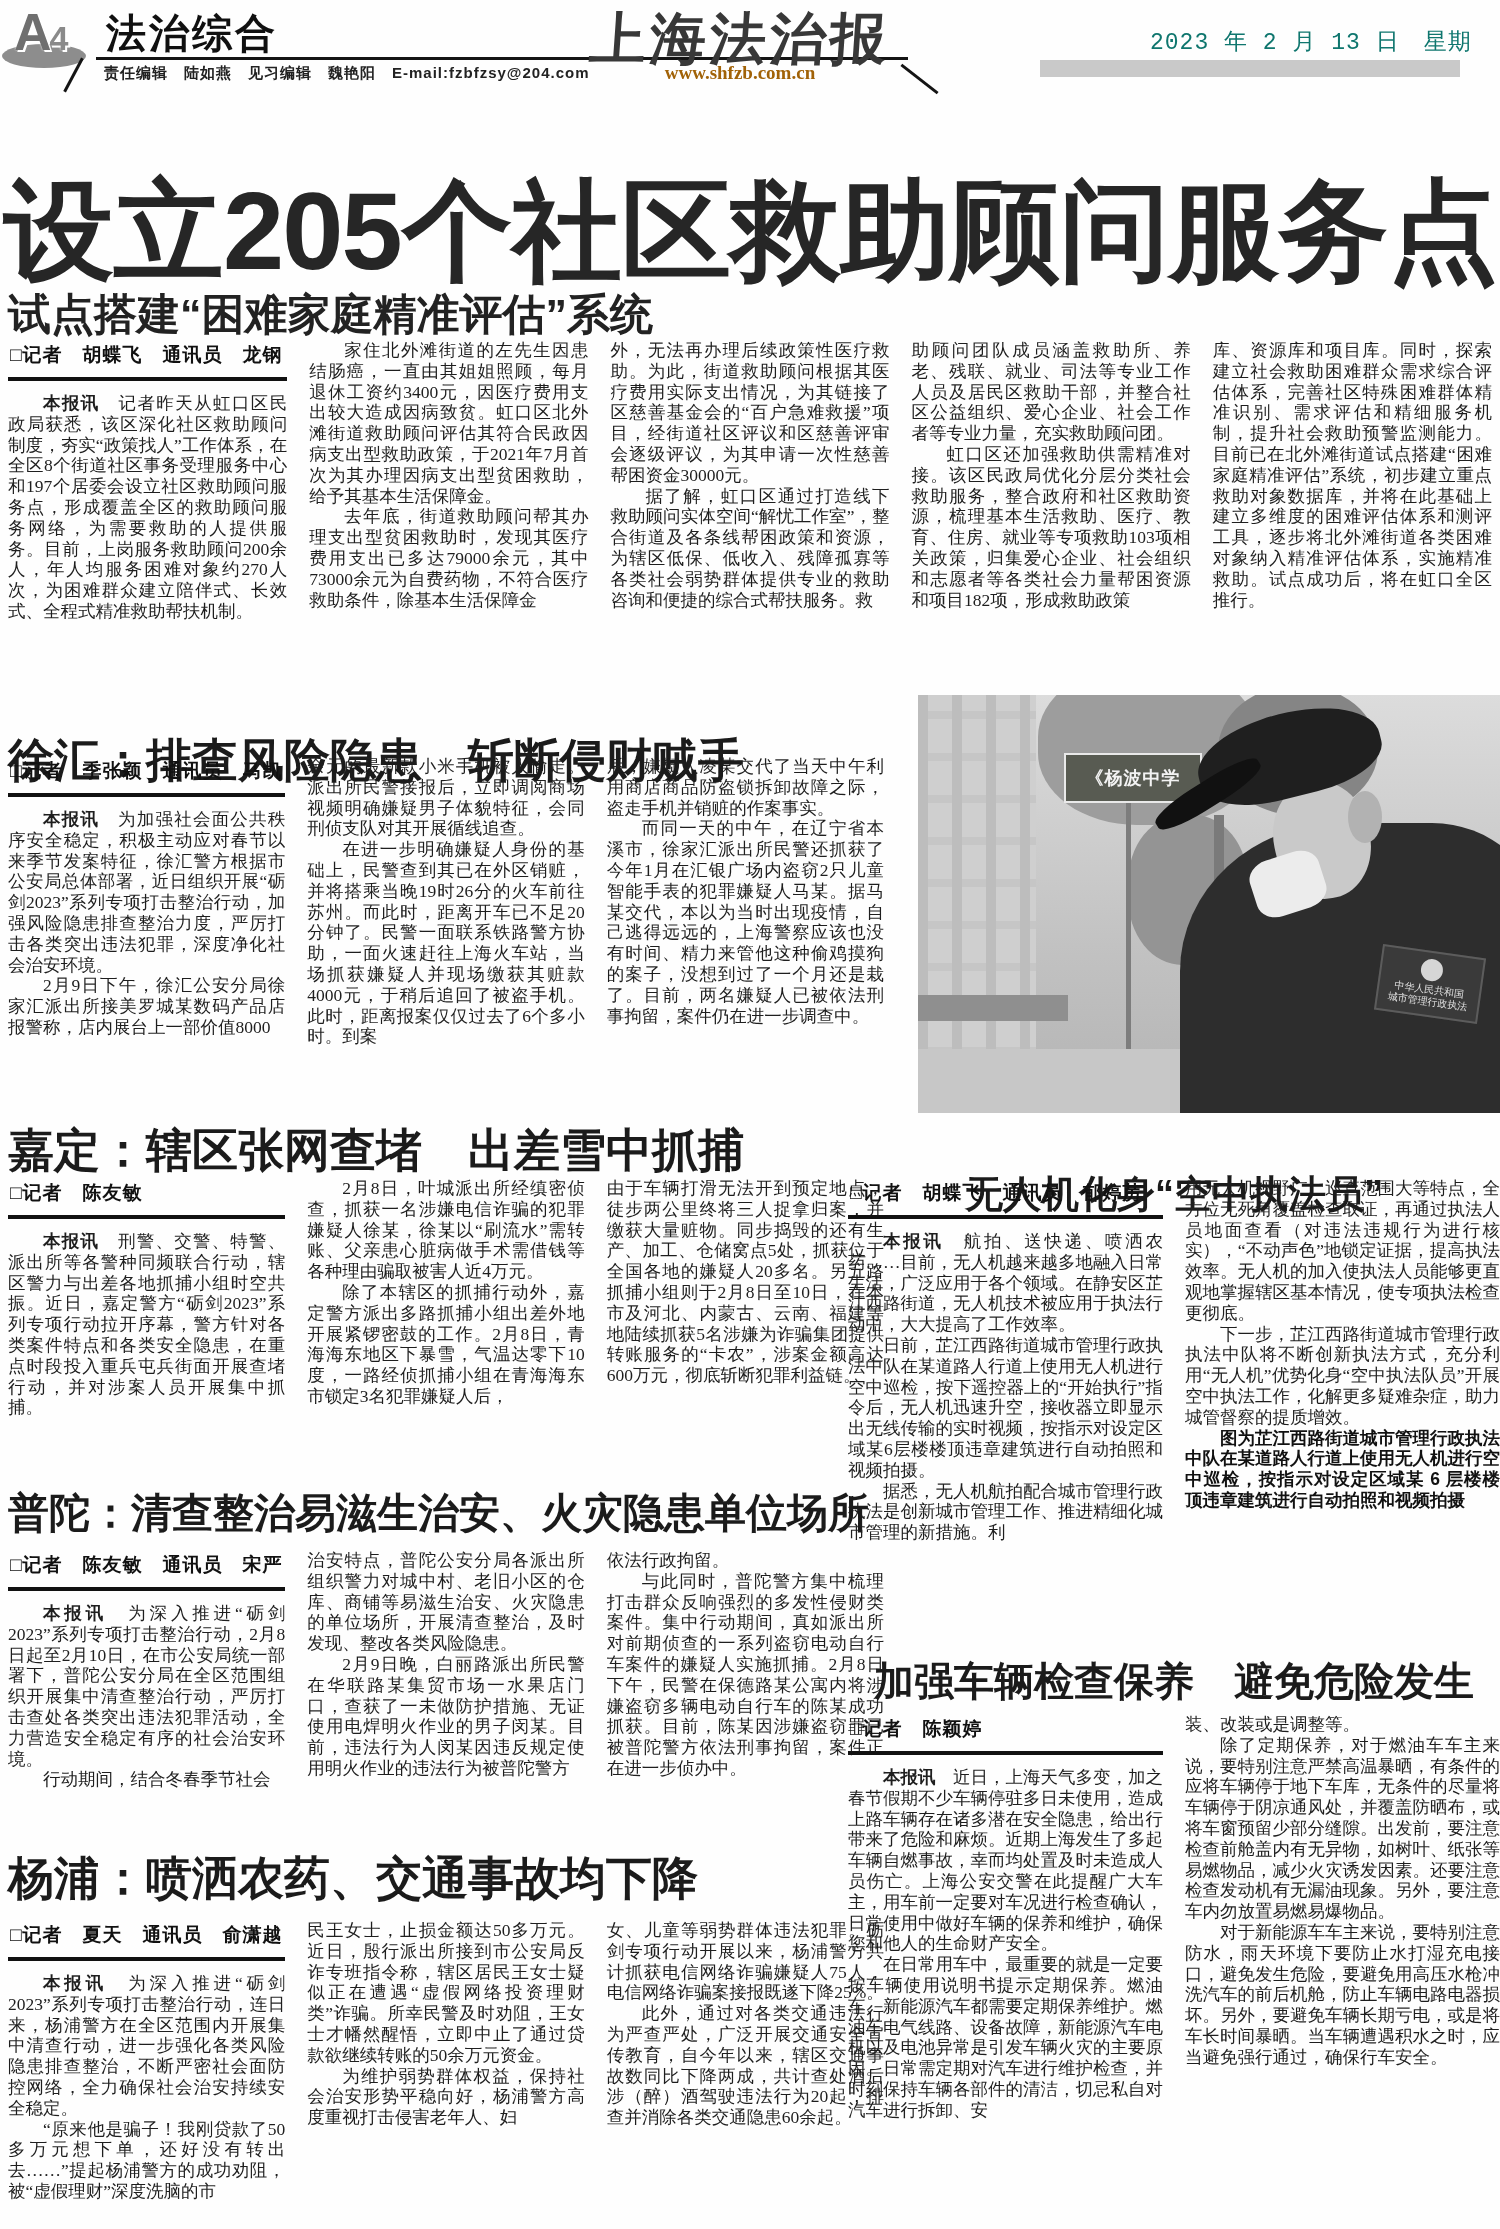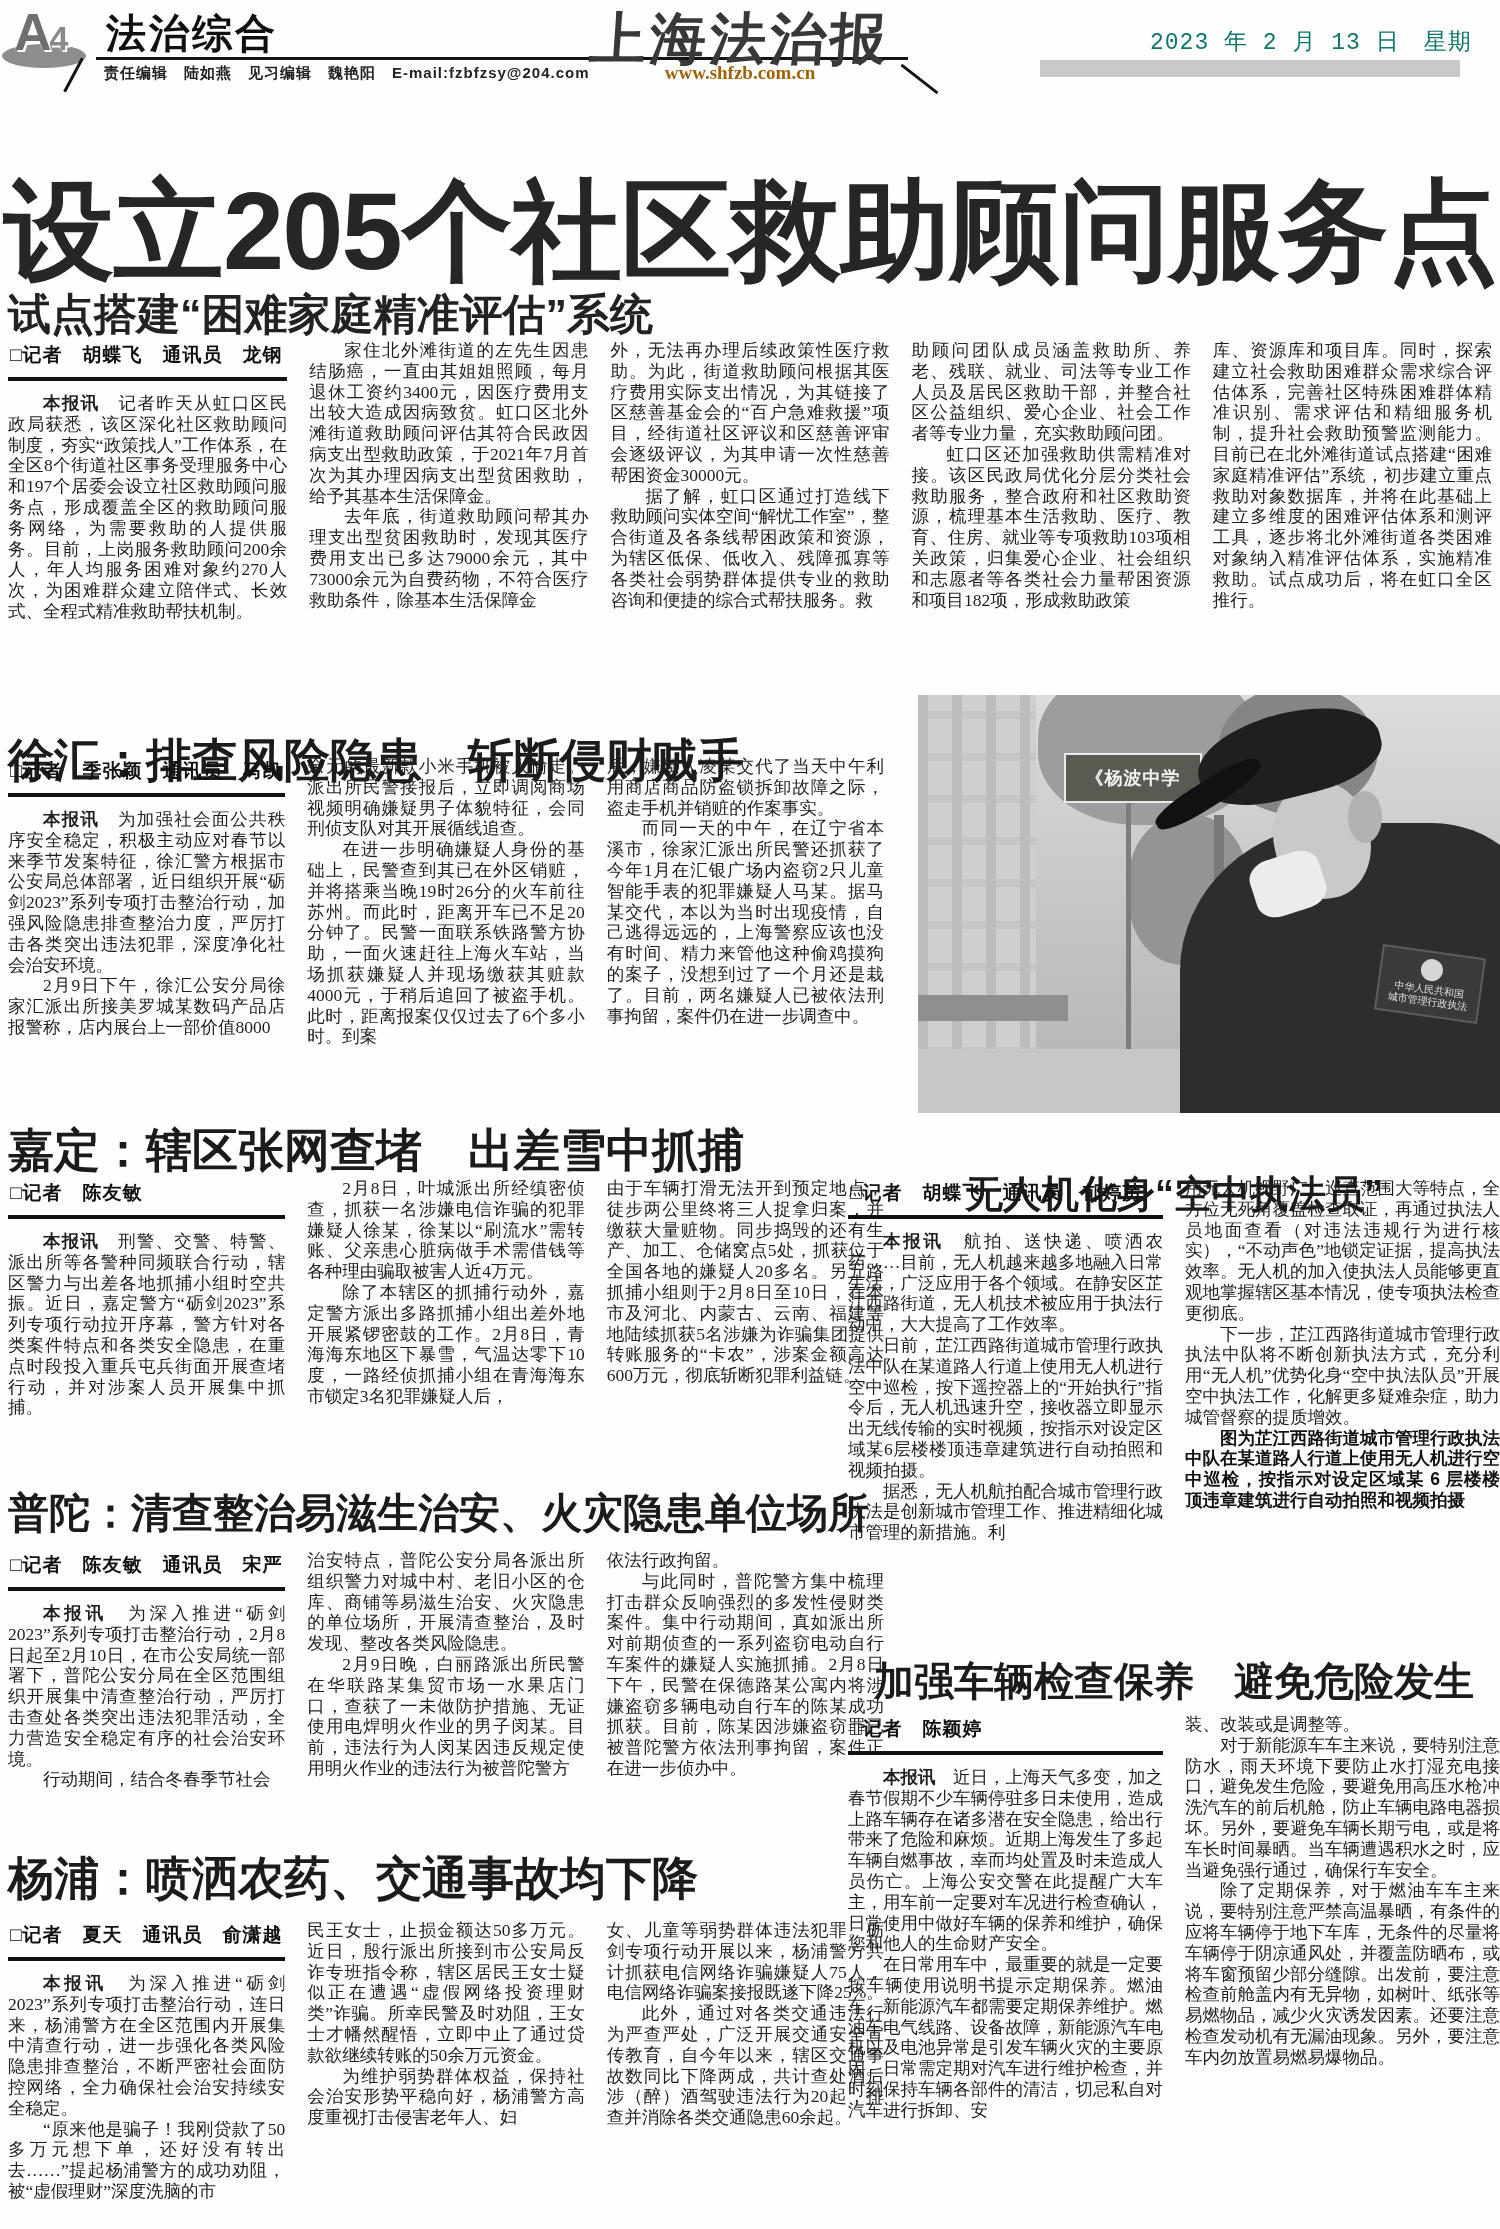--- a/index.html
+++ b/index.html
@@ -204,22 +204,22 @@
 
   <h3 class="art-headline" style="left:848px;top:1654px;width:652px;font-size:40px;text-align:center;">加强车辆检查保养　避免危险发生</h3>
   <div class="cols" style="left:848px;top:1714px;width:652px;height:500px;">
       <div class="col">
         <div class="byline">□记者　陈颖婷</div>
         <p><b>本报讯</b>　近日，上海天气多变，加之春节假期不少车辆停驻多日未使用，造成上路车辆存在诸多潜在安全隐患，给出行带来了危险和麻烦。近期上海发生了多起车辆自燃事故，幸而均处置及时未造成人员伤亡。上海公安交警在此提醒广大车主，用车前一定要对车况进行检查确认，日常使用中做好车辆的保养和维护，确保您和他人的生命财产安全。</p>
         <p>在日常用车中，最重要的就是一定要按车辆使用说明书提示定期保养。燃油车、新能源汽车都需要定期保养维护。燃油车电气线路、设备故障，新能源汽车电机以及电池异常是引发车辆火灾的主要原因。日常需定期对汽车进行维护检查，并时刻保持车辆各部件的清洁，切忌私自对汽车进行拆卸、安</p>
       </div>
       <div class="col">
         <p class="no-indent">装、改装或是调整等。</p>
+        <p>除了定期保养，对于燃油车车主来说，要特别注意严禁高温暴晒，有条件的应将车辆停于地下车库，无条件的尽量将车辆停于阴凉通风处，并覆盖防晒布，或将车窗预留少部分缝隙。出发前，要注意检查前舱盖内有无异物，如树叶、纸张等易燃物品，减少火灾诱发因素。还要注意检查发动机有无漏油现象。另外，要注意车内勿放置易燃易爆物品。</p>
         <p>对于新能源车车主来说，要特别注意防水，雨天环境下要防止水打湿充电接口，避免发生危险，要避免用高压水枪冲洗汽车的前后机舱，防止车辆电路电器损坏。另外，要避免车辆长期亏电，或是将车长时间暴晒。当车辆遭遇积水之时，应当避免强行通过，确保行车安全。</p>
-        <p>除了定期保养，对于燃油车车主来说，要特别注意严禁高温暴晒，有条件的应将车辆停于地下车库，无条件的尽量将车辆停于阴凉通风处，并覆盖防晒布，或将车窗预留少部分缝隙。出发前，要注意检查前舱盖内有无异物，如树叶、纸张等易燃物品，减少火灾诱发因素。还要注意检查发动机有无漏油现象。另外，要注意车内勿放置易燃易爆物品。</p>
       </div>
     </div>
 
   <h3 class="art-headline" style="left:8px;top:1848px;font-size:46px;">杨浦：喷洒农药、交通事故均下降</h3>
   <div class="cols" style="left:8px;top:1920px;width:876px;height:294px;">
       <div class="col">
         <div class="byline">□记者　夏天　通讯员　俞潇越</div>
         <p><b>本报讯</b>　为深入推进“砺剑2023”系列专项打击整治行动，连日来，杨浦警方在全区范围内开展集中清查行动，进一步强化各类风险隐患排查整治，不断严密社会面防控网络，全力确保社会治安持续安全稳定。</p>
         <p>“原来他是骗子！我刚贷款了50多万元想下单，还好没有转出去……”提起杨浦警方的成功劝阻，被“虚假理财”深度洗脑的市</p>
       </div>

